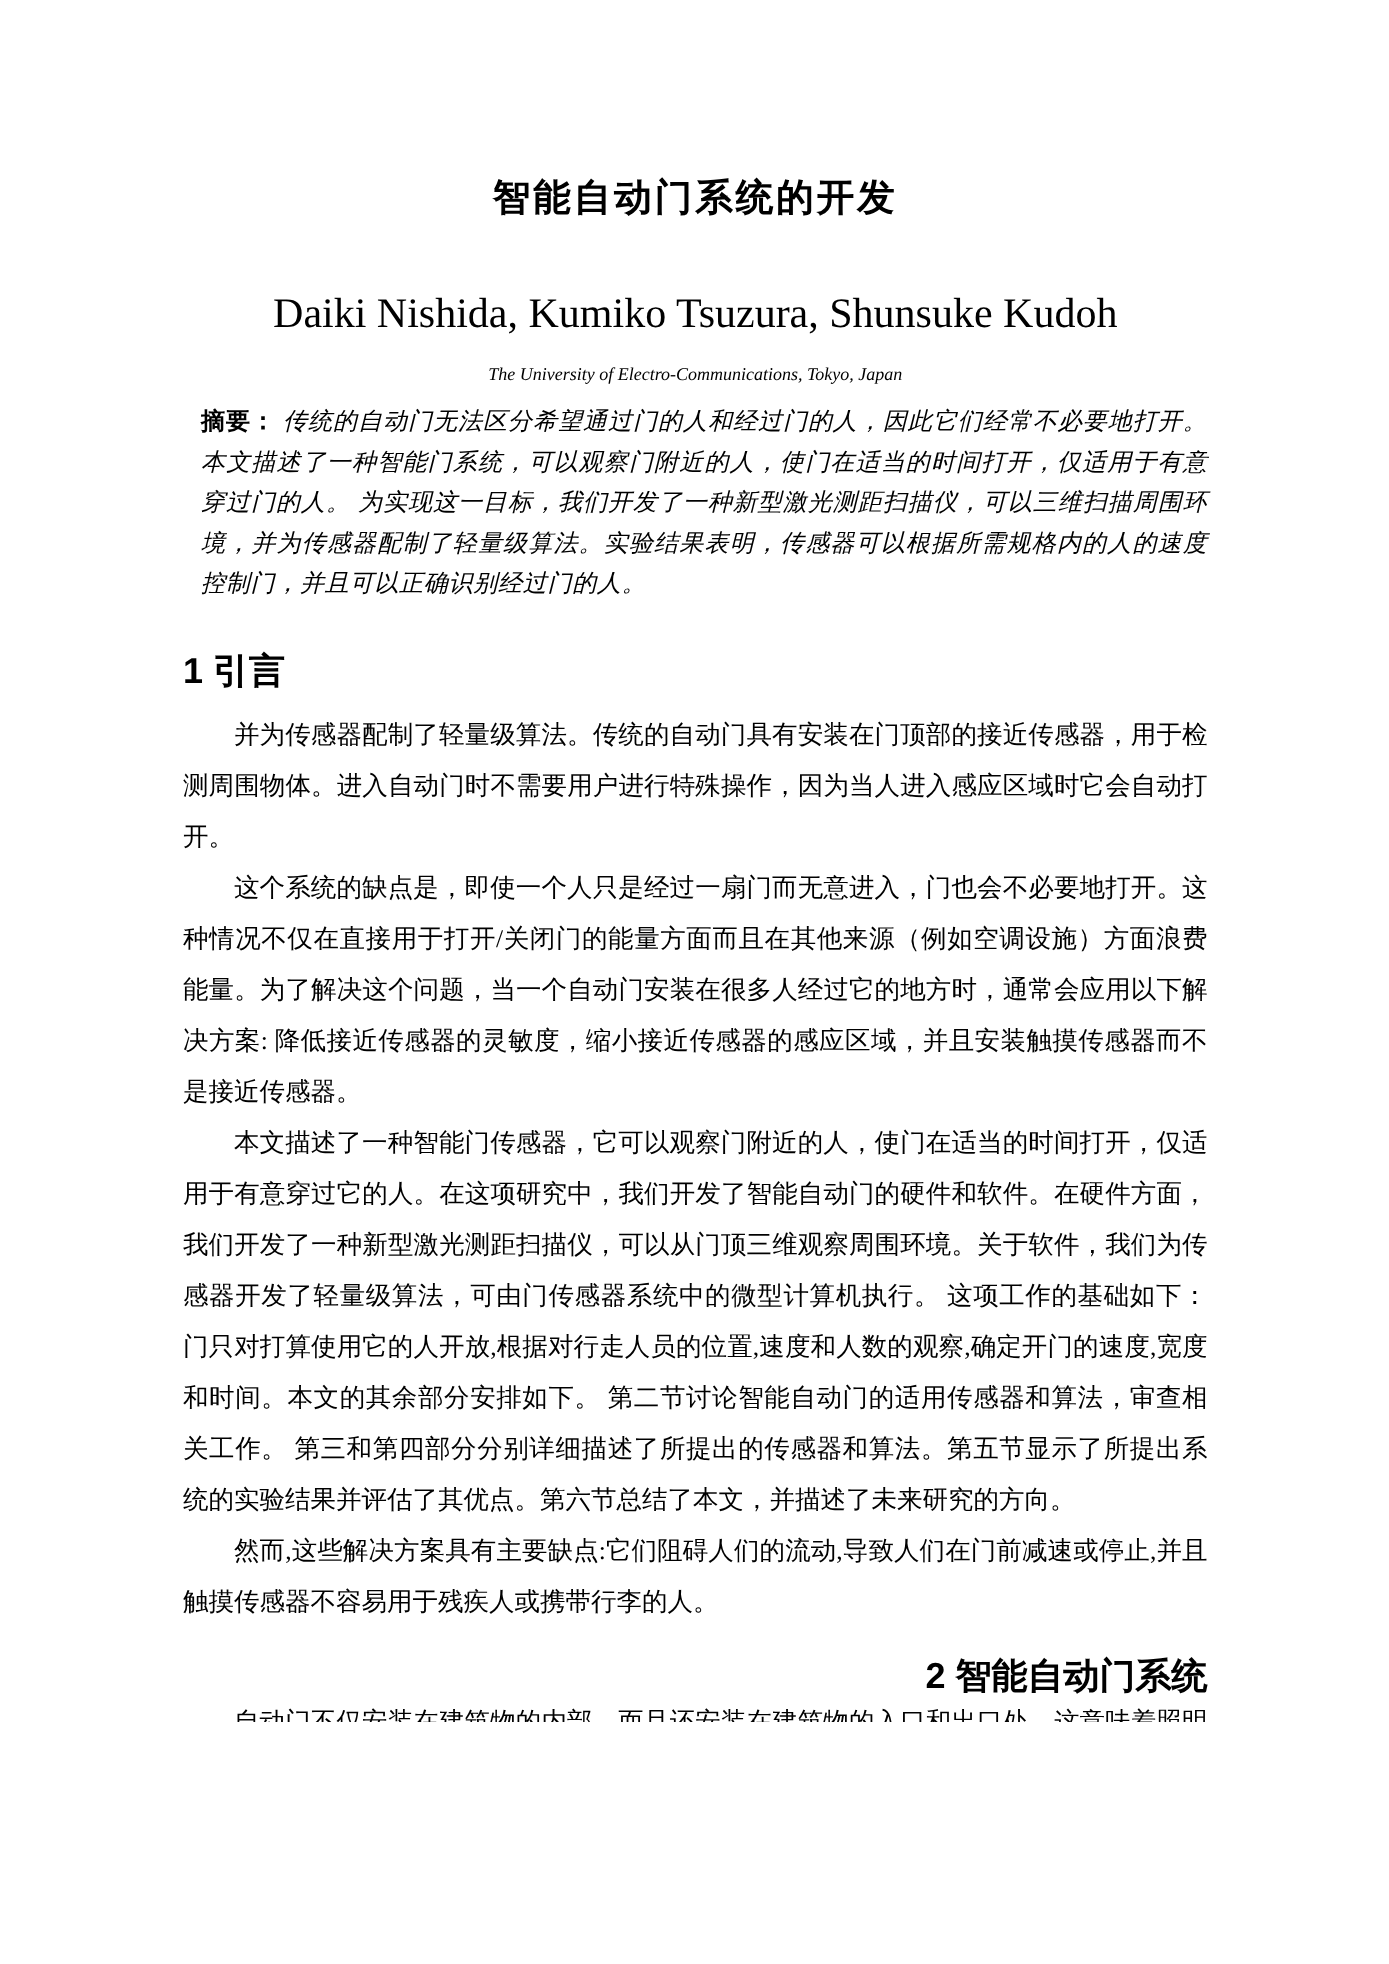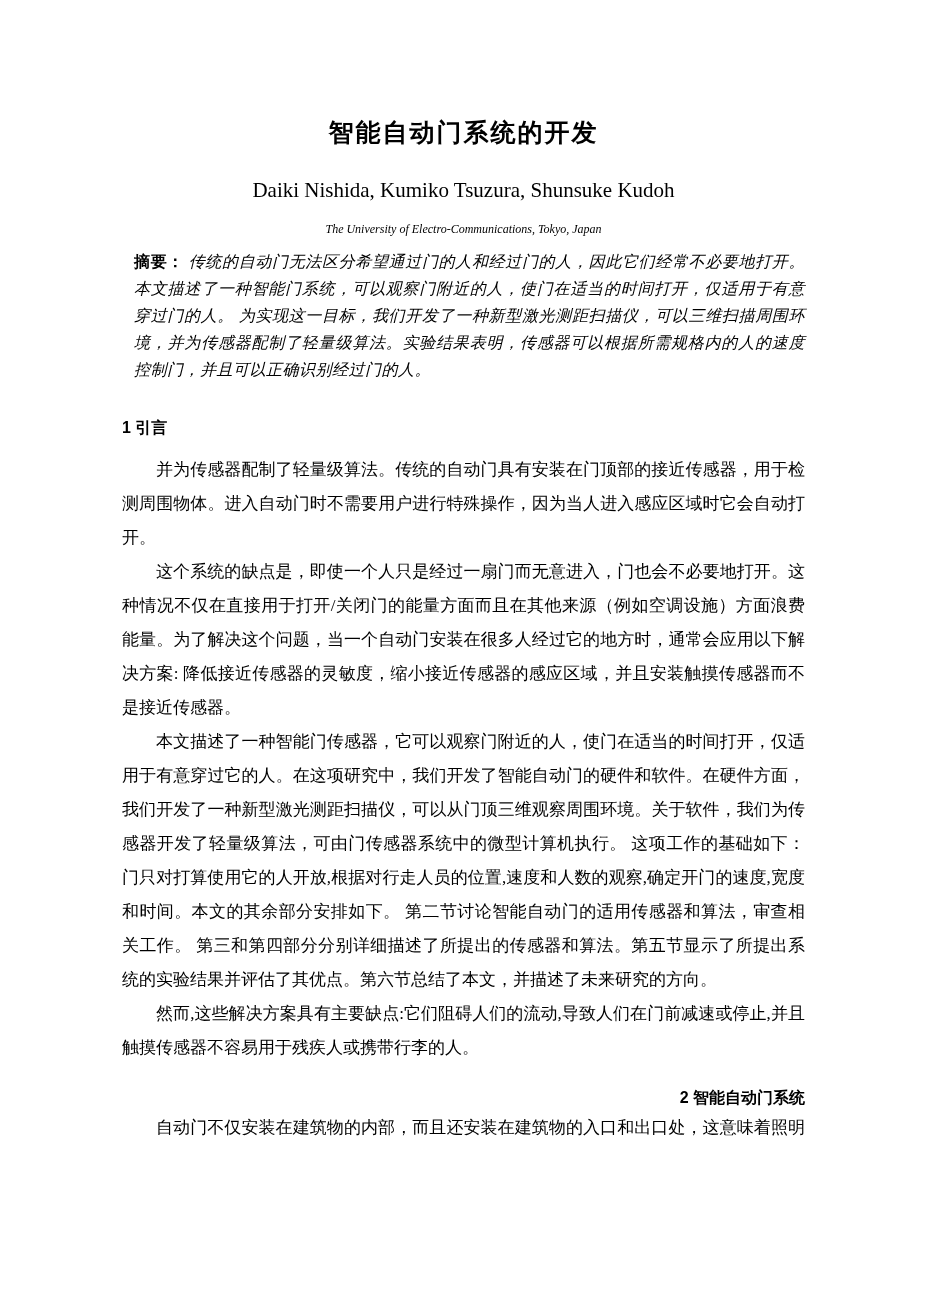--- a/index.html
+++ b/index.html
@@ -22,22 +22,22 @@
   .paper-title {
     margin: 0;
     font-family: "Liberation Sans", sans-serif;
     font-weight: bold;
     font-size: 25px;
     line-height: 32px;
     text-align: center;
     letter-spacing: 2px;
   }
   .authors {
-    margin-top: 28px;
-    font-size: 21px;
+    margin-top: 48px;
+    font-size: 28px;
     line-height: 28px;
     text-align: center;
     font-family: "Liberation Serif", serif;
   }
   .affiliation {
     margin-top: 17px;
     font-size: 12px;
     line-height: 16px;
     text-align: center;
     font-style: italic;
@@ -55,21 +55,21 @@
     font-style: normal;
     font-family: "Liberation Sans", sans-serif;
   }
   .abstract-text {
     font-style: italic; 
     font-family: "Liberation Serif", serif;
   }
   .section-heading {
     font-family: "Liberation Sans", sans-serif;
     font-weight: bold;
-    font-size: 16px;
+    font-size: 24px;
     line-height: 26px;
     margin: 32px 0 12px 0;
   }
   .section-heading.second {
     margin: 20px 0 0 0;
     text-align: right;
   }
   .sub-heading {
     font-family: "Liberation Sans", sans-serif;
     font-weight: bold;

